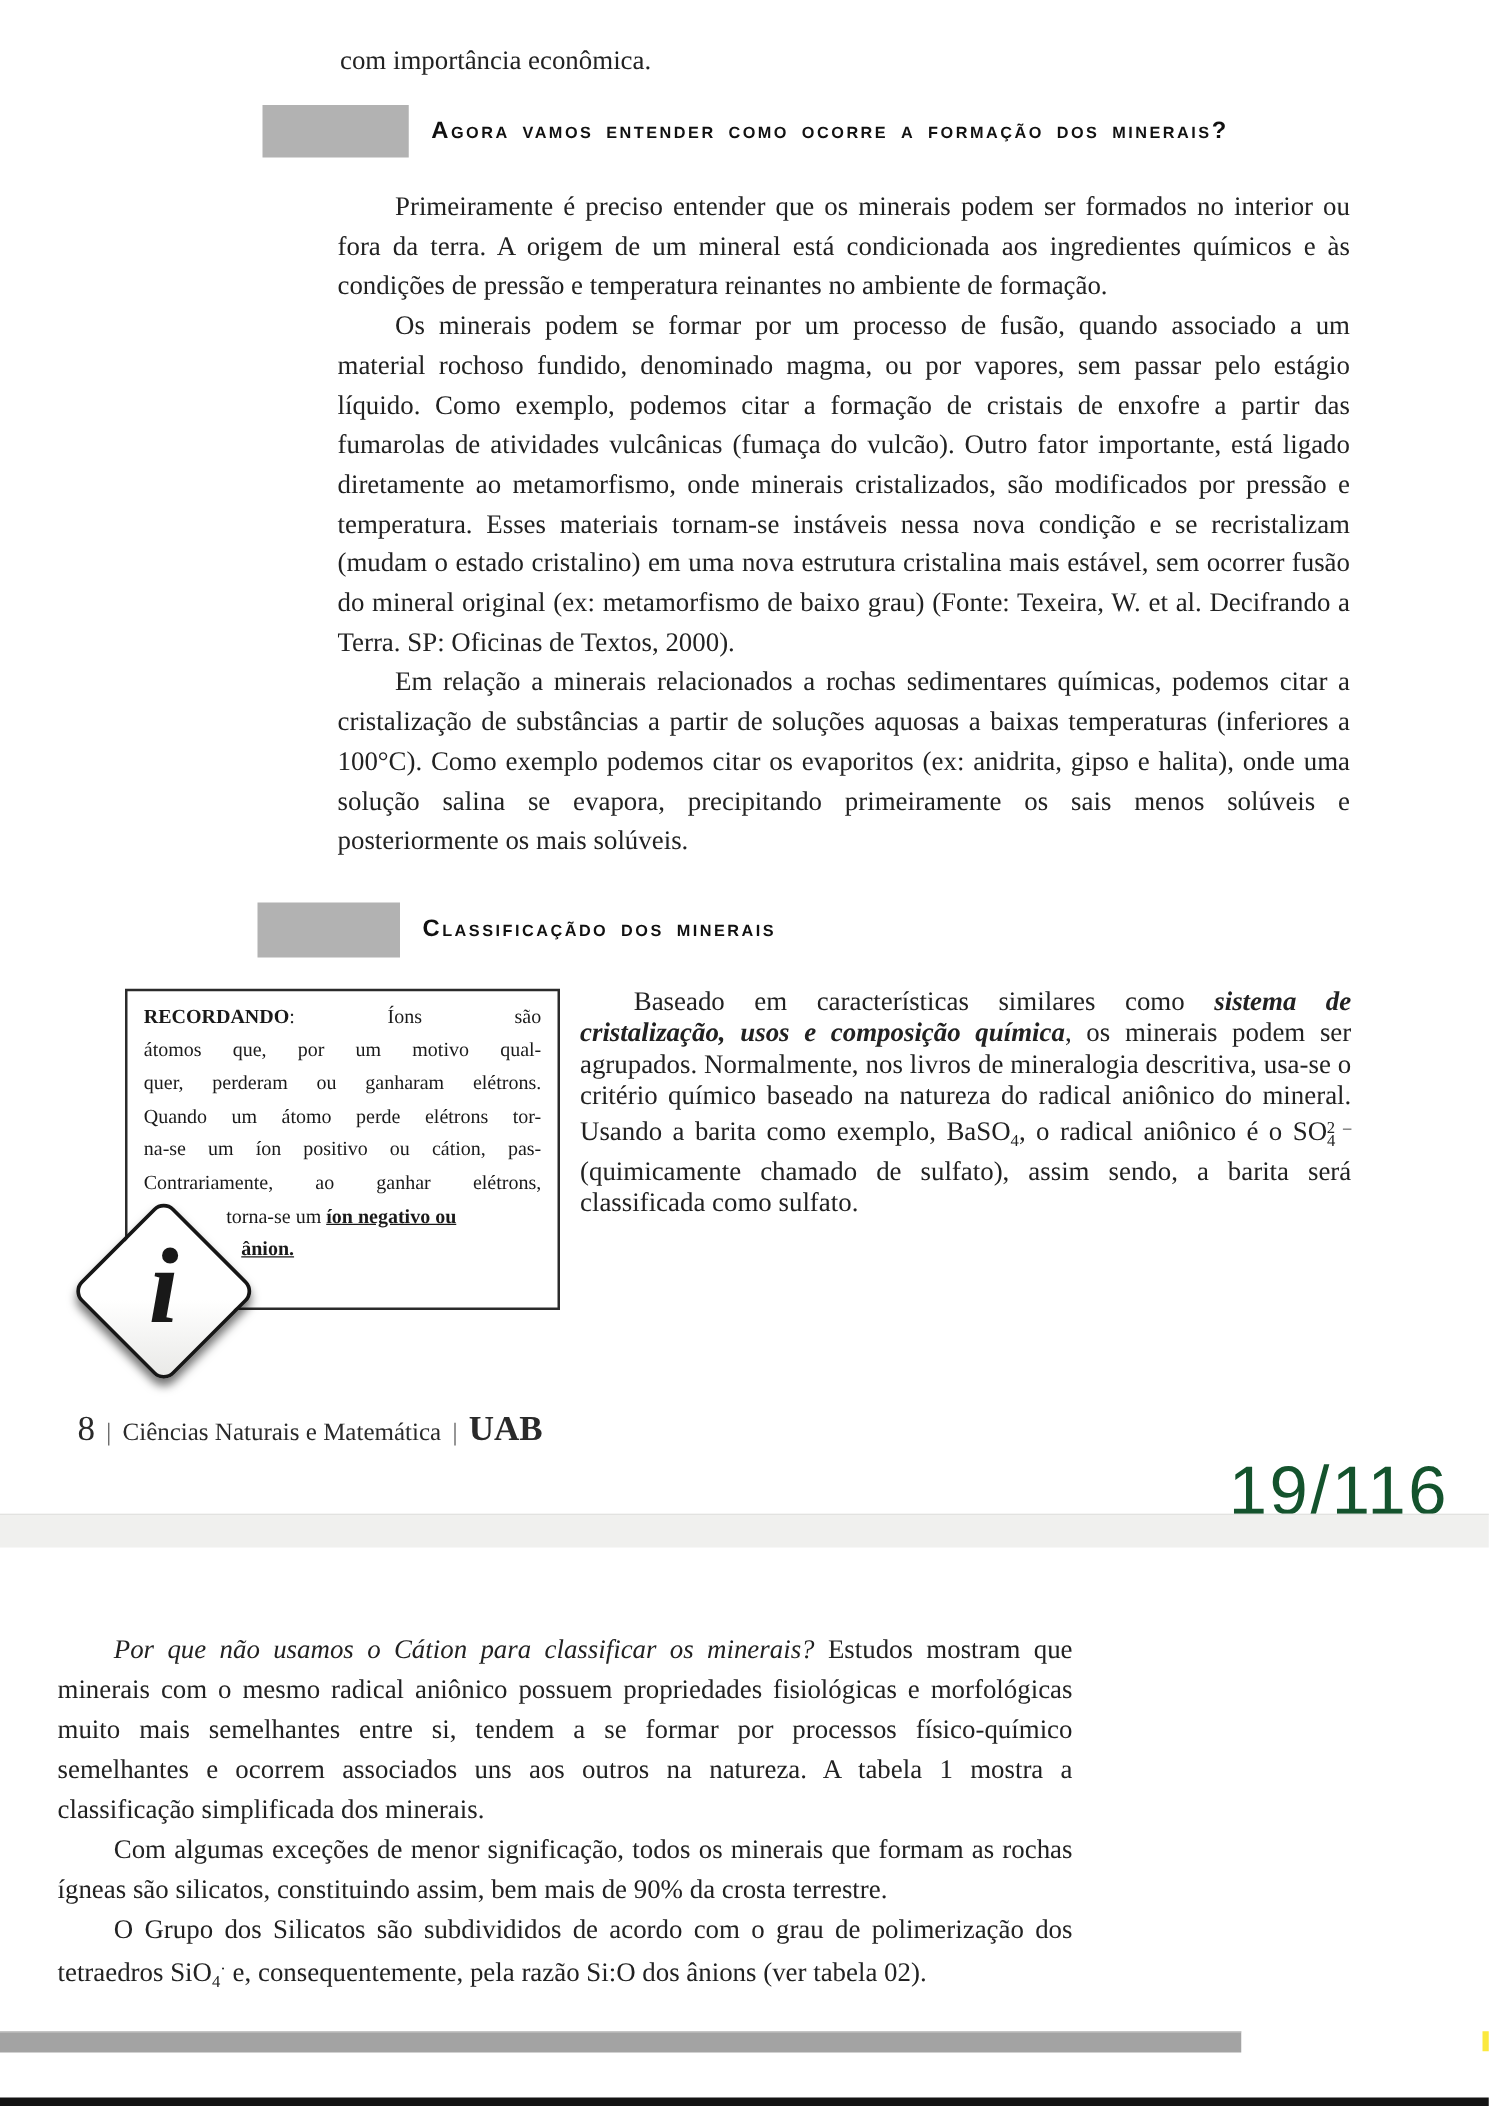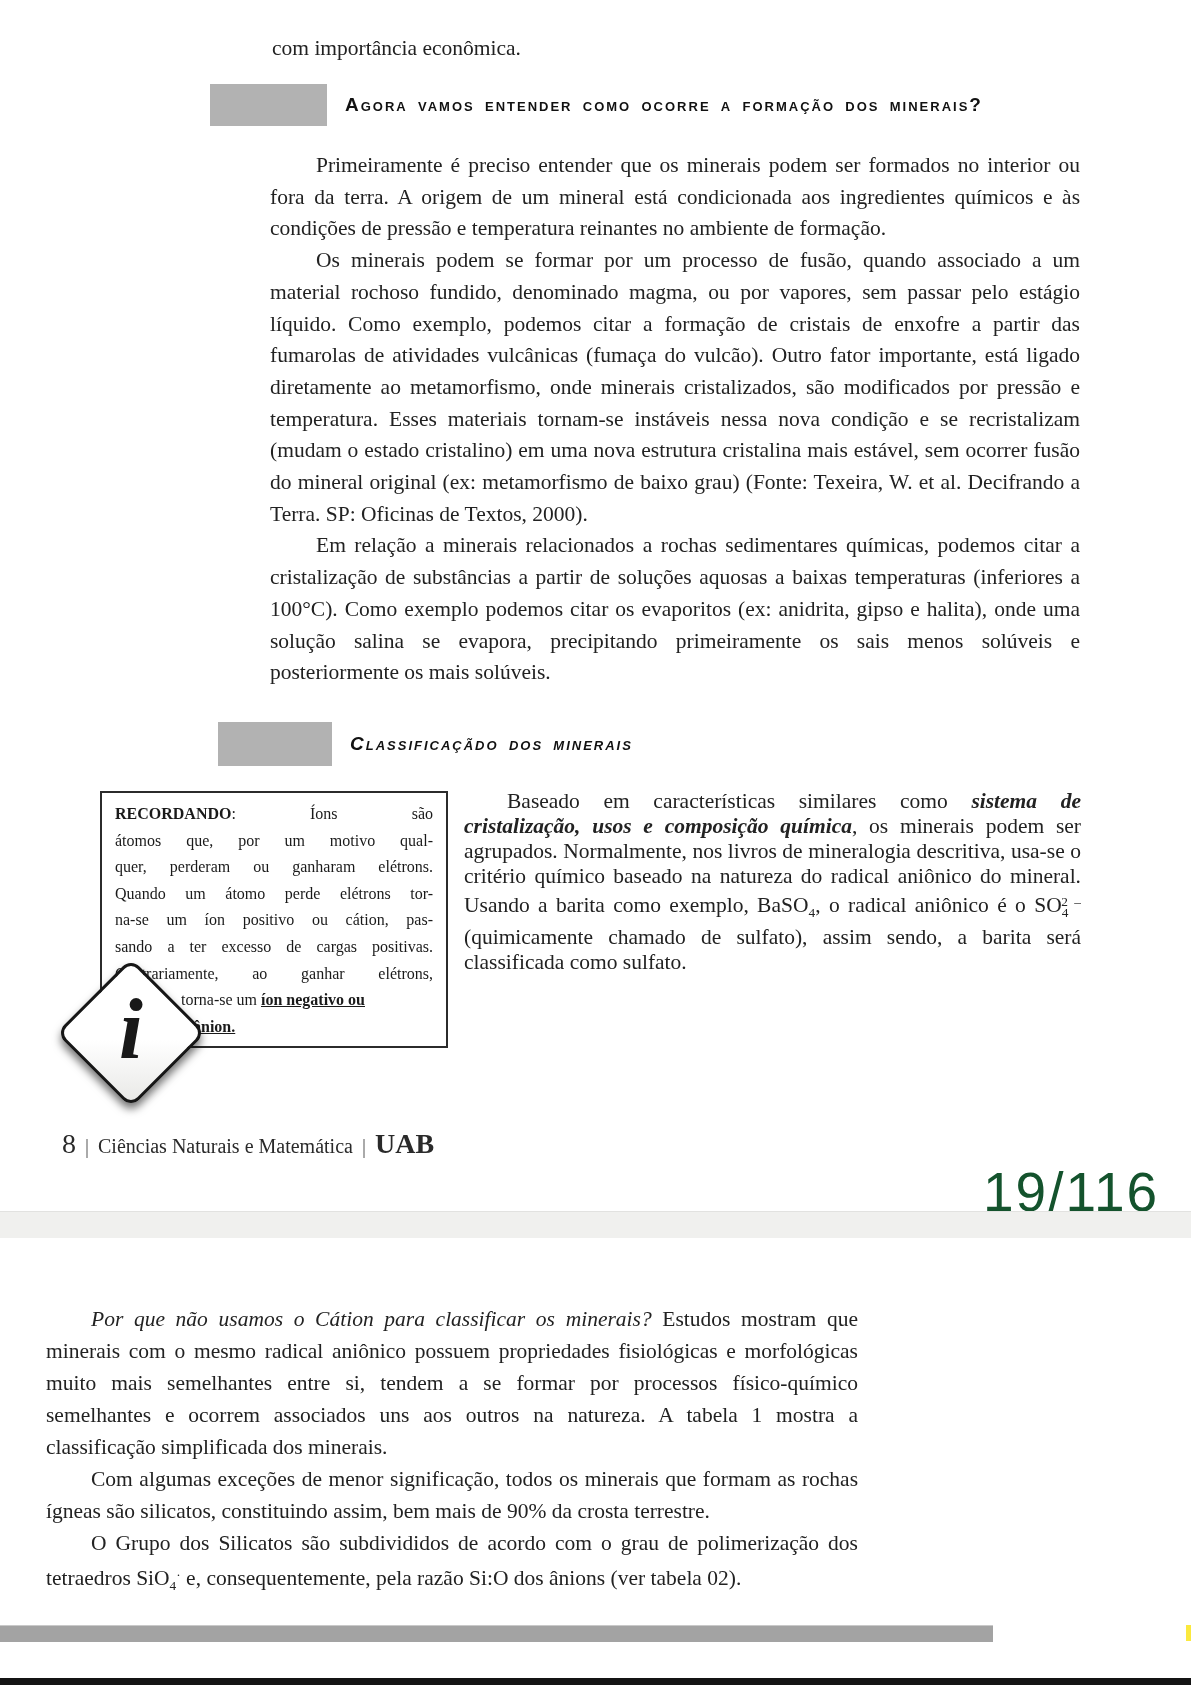--- a/index.html
+++ b/index.html
@@ -97,32 +97,31 @@
     <div class="sec-block" style="width:117px;height:42px;"></div>
     <div class="sec-title" style="margin-left:18px;">Agora vamos entender como ocorre a formação dos minerais?</div>
   </div>
 
   <div class="bodytext" style="left:270px;top:150px;width:810px;">
     <p>Primeiramente é preciso entender que os minerais podem ser formados no interior ou fora da terra.  A origem de um mineral está condicionada aos ingredientes químicos e às condições de pressão e temperatura reinantes no ambiente de formação.</p>
     <p>Os minerais podem se formar por um processo de fusão, quando associado a um material rochoso fundido, denominado magma, ou por vapores, sem passar pelo estágio líquido. Como exemplo, podemos citar a formação de cristais de enxofre a partir das fumarolas de atividades vulcânicas (fumaça do vulcão). Outro fator importante, está ligado diretamente ao metamorfismo, onde minerais cristalizados, são modificados por pressão e temperatura.  Esses materiais tornam-se instáveis nessa nova condição e se recristalizam (mudam o estado cristalino) em uma nova estrutura cristalina mais estável, sem ocorrer fusão do mineral original (ex: metamorfismo de baixo grau) (Fonte: Texeira, W. et al. Decifrando a Terra. SP: Oficinas de Textos, 2000).</p>
     <p>Em relação a minerais relacionados a rochas sedimentares químicas, podemos citar a cristalização de substâncias a partir de soluções aquosas a baixas temperaturas (inferiores a 100°C). Como exemplo podemos citar os evaporitos (ex: anidrita, gipso e halita), onde uma solução salina se evapora, precipitando primeiramente os sais menos solúveis e posteriormente os mais solúveis.</p>
   </div>
 
-  <div class="sec-row" style="left:218px;top:722px;height:44px;font-style:italic;">
+  <div class="sec-row" style="left:206px;top:722px;height:44px;">
     <div class="sec-block" style="width:114px;height:44px;"></div>
     <div class="sec-title" style="margin-left:18px;">Classificaçãdo dos minerais</div>
   </div>
 
   <div class="rec-box">
     <div class="rline"><b>RECORDANDO</b><span>: Íons são</span></div>
     <div class="rline">átomos que, por um motivo qual-</div>
     <div class="rline">quer, perderam ou ganharam elétrons.</div>
     <div class="rline">Quando um átomo perde elétrons tor-</div>
     <div class="rline">na-se um íon positivo ou cátion, pas-</div>
-    <div class="rline">sando a ter excesso de cargas positivas.</div>
     <div class="rline">Contrariamente, ao ganhar elétrons,</div>
     <div class="rline-right"><span>torna-se um </span><b><u>íon negativo ou</u></b></div>
     <div class="rline-anion"><b><u>ânion.</u></b></div>
   </div>
 
   <div class="info-icon">
     <span class="info-glyph">i</span>
   </div>
 
   <div class="bodytext" style="left:464px;top:789px;width:617px;text-indent:0;line-height:25px;font-family:Liberation Serif, serif;">

